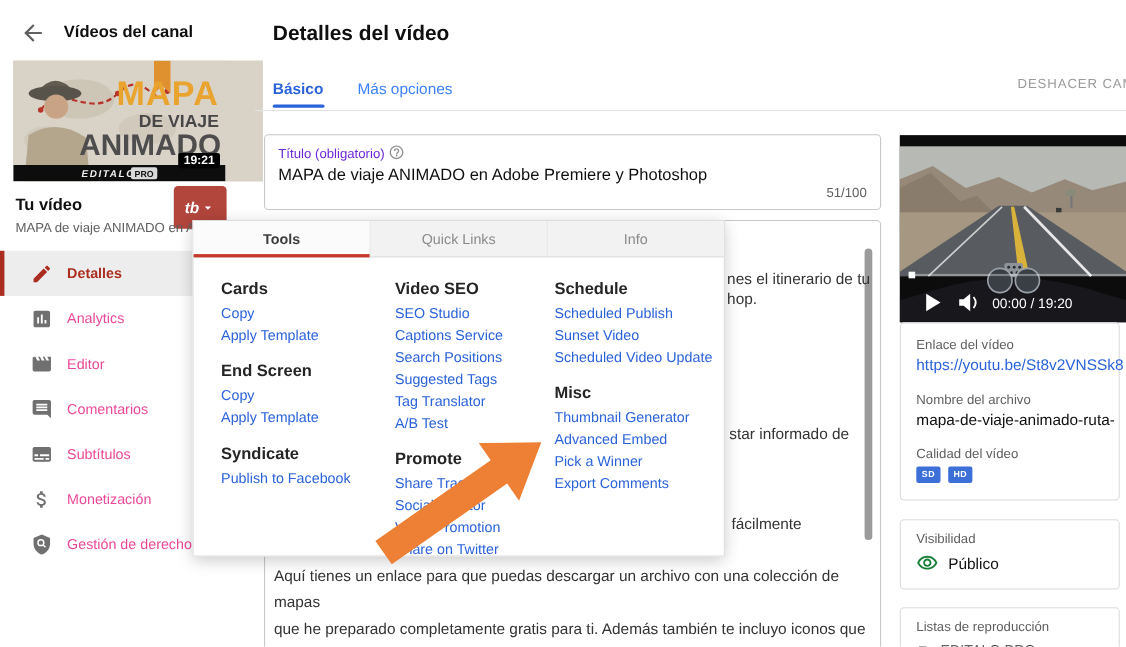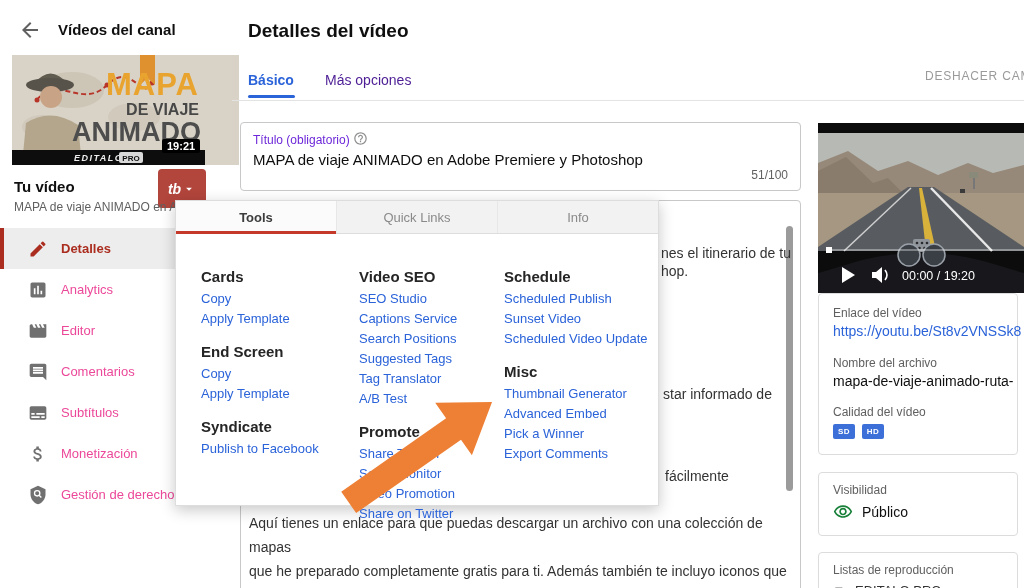--- a/index.html
+++ b/index.html
@@ -19,21 +19,21 @@
   .nav-item { height:41px; display:flex; align-items:center; padding-left:24px; gap:13px; font-size:13px; font-weight:500; color:#ec4899; cursor:pointer; border-left:4px solid transparent; }
   .nav-icon { width:20px; height:20px; color:#707070; flex:none; }
   .nav-icon svg { width:20px; height:20px; display:block; }
   .nav-item.active { background:#ededed; border-left-color:#ab2d1f; color:#ab2d1f; font-weight:700; }
   .nav-item.active .nav-icon { color:#ab2d1f; }
 
   
   .page-title { position:absolute; left:248px; top:20px; font-size:19px; font-weight:700; }
   .tab-basico { position:absolute; left:248px; top:72px; font-size:14px; font-weight:700; color:#2b63d9; cursor:pointer; }
   .tab-underline { position:absolute; left:248px; top:95px; width:47px; height:3px; background:#2b63d9; border-radius:2px; }
-  .tab-mas { position:absolute; left:325px; top:72px; font-size:14px; font-weight:500; color:#4c1d95; cursor:pointer; }
+  .tab-mas { position:absolute; left:325px; top:72px; font-size:14px; font-weight:500; color:#3b82f6; cursor:pointer; }
   .main-divider { position:absolute; left:232px; top:100px; width:792px; height:1px; background:#e3e3e3; }
   .undo { position:absolute; left:925px; top:69px; font-size:12px; font-weight:500; color:#9a9a9a; letter-spacing:.8px; white-space:nowrap; cursor:pointer; }
 
   
   .title-card { position:absolute; left:240px; top:122px; width:561px; height:69px; border:1px solid #c8c8c8; border-radius:4px; background:#fff; }
   .title-label { position:absolute; left:12px; top:10px; font-size:12px; color:#6d28d9; }
   .help-icon { position:absolute; left:112px; top:8px; width:15px; height:15px; cursor:pointer; }
   .title-value { position:absolute; left:12px; top:28px; font-size:15px; color:#0f0f0f; white-space:nowrap; }
   .char-count { position:absolute; right:12px; bottom:8px; font-size:12px; color:#606060; }
 
@@ -47,21 +47,21 @@
 
   
   .tb-menu { position:absolute; left:175px; top:200px; width:484px; height:306px; background:#fff; border:1px solid #ddd; box-shadow:0 4px 14px rgba(0,0,0,.22); z-index:5; }
   .tb-tabs { display:flex; height:33px; border-bottom:1px solid #ddd; background:#f2f2f2; }
   .tb-tab { flex:1; display:flex; align-items:center; justify-content:center; font-size:13px; color:#8a8a8a; position:relative; cursor:pointer; border-right:1px solid #e7e7e7; }
   .tb-tab:last-child { border-right:none; }
   .tb-tab.active { background:#fbfbfb; color:#3c3c3c; font-weight:700; }
   .tb-tab.active::after { content:""; position:absolute; left:0; right:0; bottom:-1px; height:3px; background:#c53929; }
   .tb-col { position:absolute; top:33px; }
   .tb-sec-title { font-size:15px; font-weight:700; color:#252525; margin:14px 0 4px; }
-  .tb-sec-title.first { margin-top:34px; }
+  .tb-sec-title.first { margin-top:20px; }
   .tb-link { font-size:13px; font-weight:500; color:#2b63d9; line-height:20px; cursor:pointer; white-space:nowrap; }
   .arrow-overlay { position:absolute; left:340px; top:385px; width:175px; height:130px; z-index:6; pointer-events:none; }
 
   
   .player { position:absolute; left:818px; top:123px; width:206px; height:170px; background:#000; }
   .side-card { position:absolute; left:818px; width:200px; border:1px solid #dcdcdc; border-radius:4px; background:#fff; }
   .card-label { position:absolute; left:14px; font-size:12px; color:#606060; white-space:nowrap; }
   .video-link { position:absolute; left:14px; top:29px; font-size:14px; color:#2b63d9; white-space:nowrap; cursor:pointer; }
   .file-name { position:absolute; left:14px; top:79px; font-size:14px; color:#0f0f0f; white-space:nowrap; width:180px; overflow:hidden; }
   .badges { position:absolute; left:14px; top:130px; display:flex; gap:7px; }

